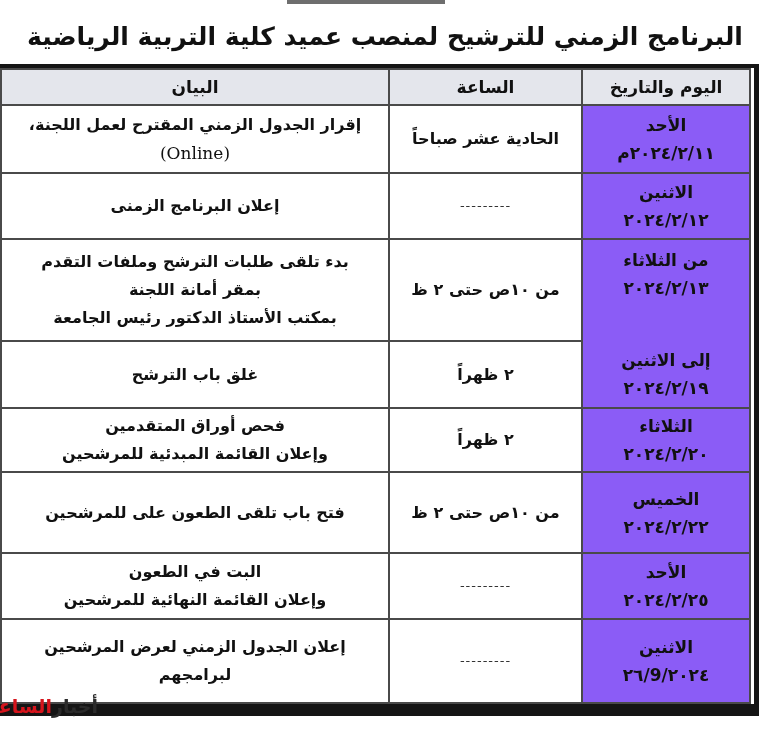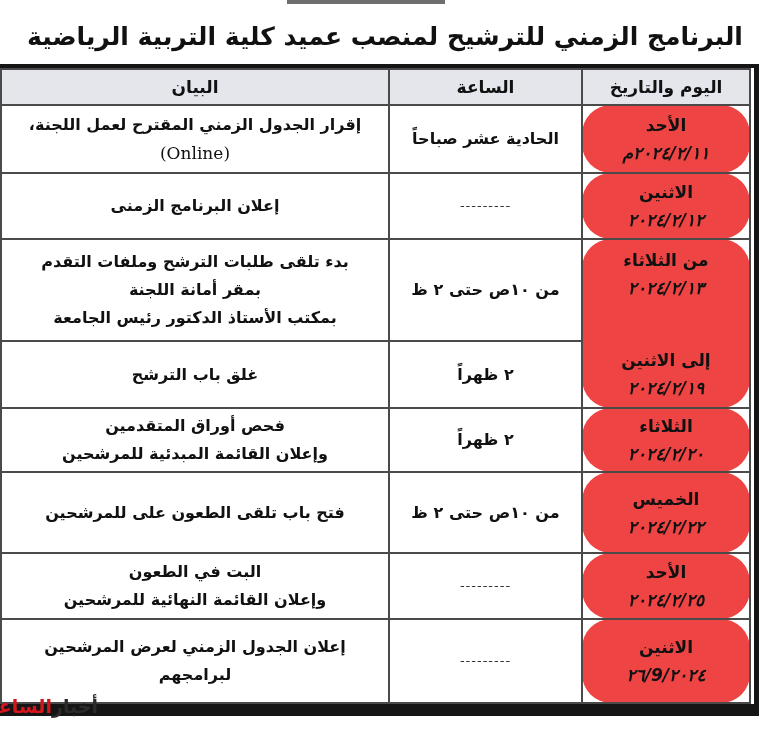--- a/index.html
+++ b/index.html
@@ -26,26 +26,26 @@
     box-sizing:content-box;
   }
   table {
     border-collapse:collapse; direction:rtl; width:749px; table-layout:fixed;
   }
   td, th {
     border:2px solid #4a4a4a; text-align:center; vertical-align:middle;
     font-weight:bold; font-size:16px; line-height:28px; padding:2px 16px;
   }
   th { background:#e4e6ec; height:30px; font-size:17px; }
-  td.date { background:#ef4444; font-size:17px;border-radius:29px; }
+  td.date { background:#8b5cf6; font-size:17px; }
   td.time, td.desc { background:#ffffff; }
   .dash { font-weight:normal; font-size:13px; letter-spacing:1px; color:#333; }
   .eng { font-family:"DejaVu Serif", serif; font-weight:normal; font-size:17px; }
   .date .day { display:block; }
-  .date .dt { display:block;font-style:italic; }
+  .date .dt { display:block; }
   .spacer { display:block; height:44px; }
   .watermark {
     position:absolute; left:14px; top:689px; height:18px; width:84px;
     direction:rtl; font-size:19px; font-weight:bold; line-height:18px;margin-top:8px;
   }
   .wm-a { color:#2b2b2b; }
   .wm-b { color:#d6141c; }
 </style>
 </head>
 <body>

